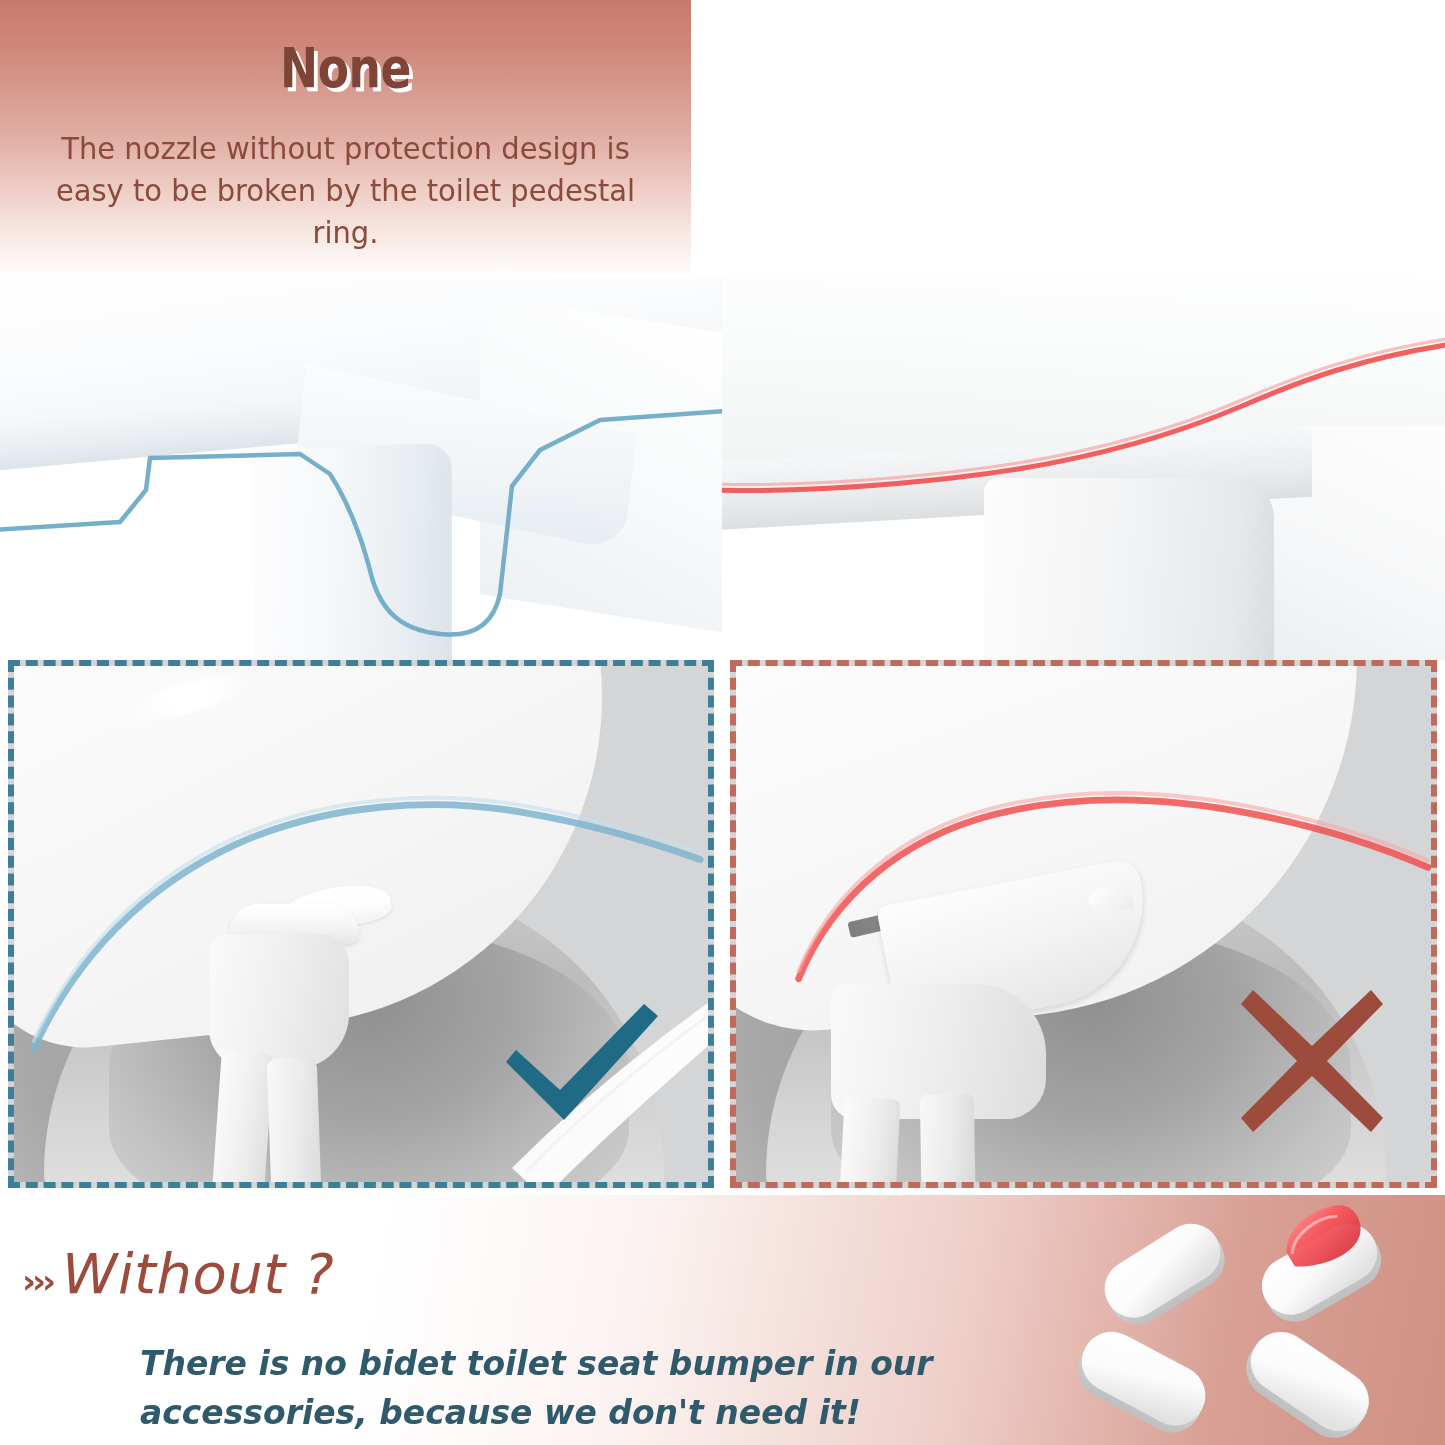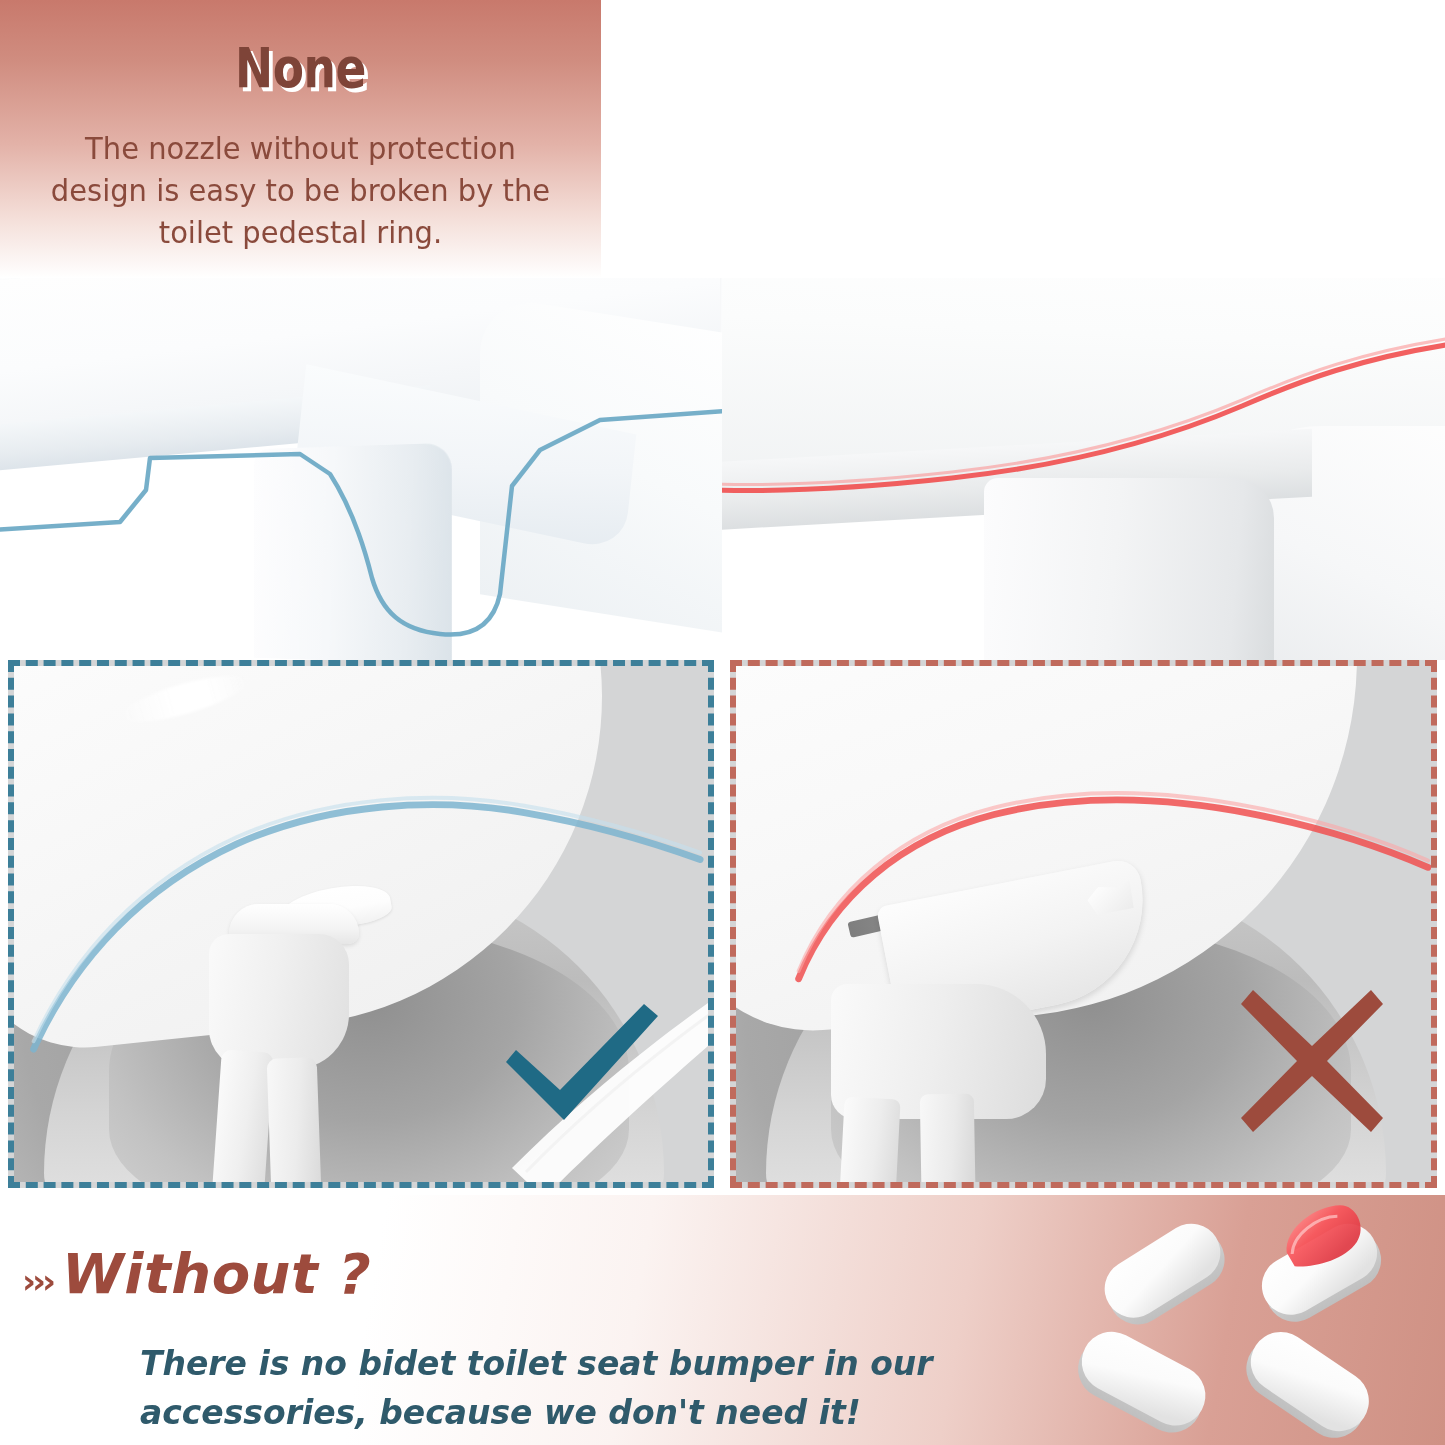--- a/index.html
+++ b/index.html
@@ -6,21 +6,21 @@
   html, body {
     width:1445px; height:1445px;
     font-family:"Liberation Sans", sans-serif;
     background:#ffffff; overflow:hidden;
   }
   .page { position:relative; width:1445px; height:1445px; }
 
   
   .header-band { position:absolute; top:0; left:0; width:1445px; height:278px; display:flex; }
   .hdr { position:relative; width:722px; height:278px; overflow:hidden; }
-  .hdr.right { width:601px; }
+  .hdr.right { width:691px; }
   .hdr-left  { background:linear-gradient(180deg,#9fc0d2 0%,#b3cddb 22%,#d2e2ea 52%,#eef4f7 78%,#ffffff 100%); }
   .hdr-right { background:linear-gradient(180deg,#c8796c 0%,#d08d80 22%,#e3b2a8 52%,#f4ded8 78%,#ffffff 100%); }
 
   .hdr-title {
     position:absolute; left:0; right:0; text-align:center;
     font-size:55px; font-weight:bold; letter-spacing:-0.5px;
     font-family:"DejaVu Sans", sans-serif;
     font-stretch:condensed; transform:scaleX(0.92); transform-origin:center;
   }
   .hdr-left .hdr-title  { top:36px; color:#2a5c74; text-shadow:4px 4px 0 #ffffff; }
@@ -211,21 +211,21 @@
   .footer {
     position:absolute; top:1195px; left:0; width:1445px; height:250px;
     background:linear-gradient(100deg,#ffffff 0%,#ffffff 26%,#fbf3f1 44%,#eecfc8 66%,#d9a095 84%,#cf9184 100%);
     overflow:hidden;
   }
   .f-line1 {
     position:absolute; left:22px; top:46px; display:flex; align-items:baseline; gap:10px;
   }
   .f-chev { font-size:34px; font-weight:bold; color:#9d4b3d; letter-spacing:-4px; font-family:"DejaVu Sans", sans-serif; }
   .f-title {
-    font-size:56px; font-weight:bold; font-style:italic; color:#9d4b3d;
+    font-size:56px; font-weight:normal; font-style:italic; color:#9d4b3d;
     font-family:"DejaVu Sans", sans-serif; letter-spacing:0.5px;
   }
   .f-sub {
     position:absolute; left:140px; top:144px; width:920px;
     font-size:34px; line-height:49px; font-weight:bold; font-style:italic;
     color:#2f5a6b; font-family:"DejaVu Sans", sans-serif;
     transform:scaleX(0.97); transform-origin:left center;
   }
   .bumpers { position:absolute; right:6px; top:10px; width:390px; height:240px; }
 </style>

